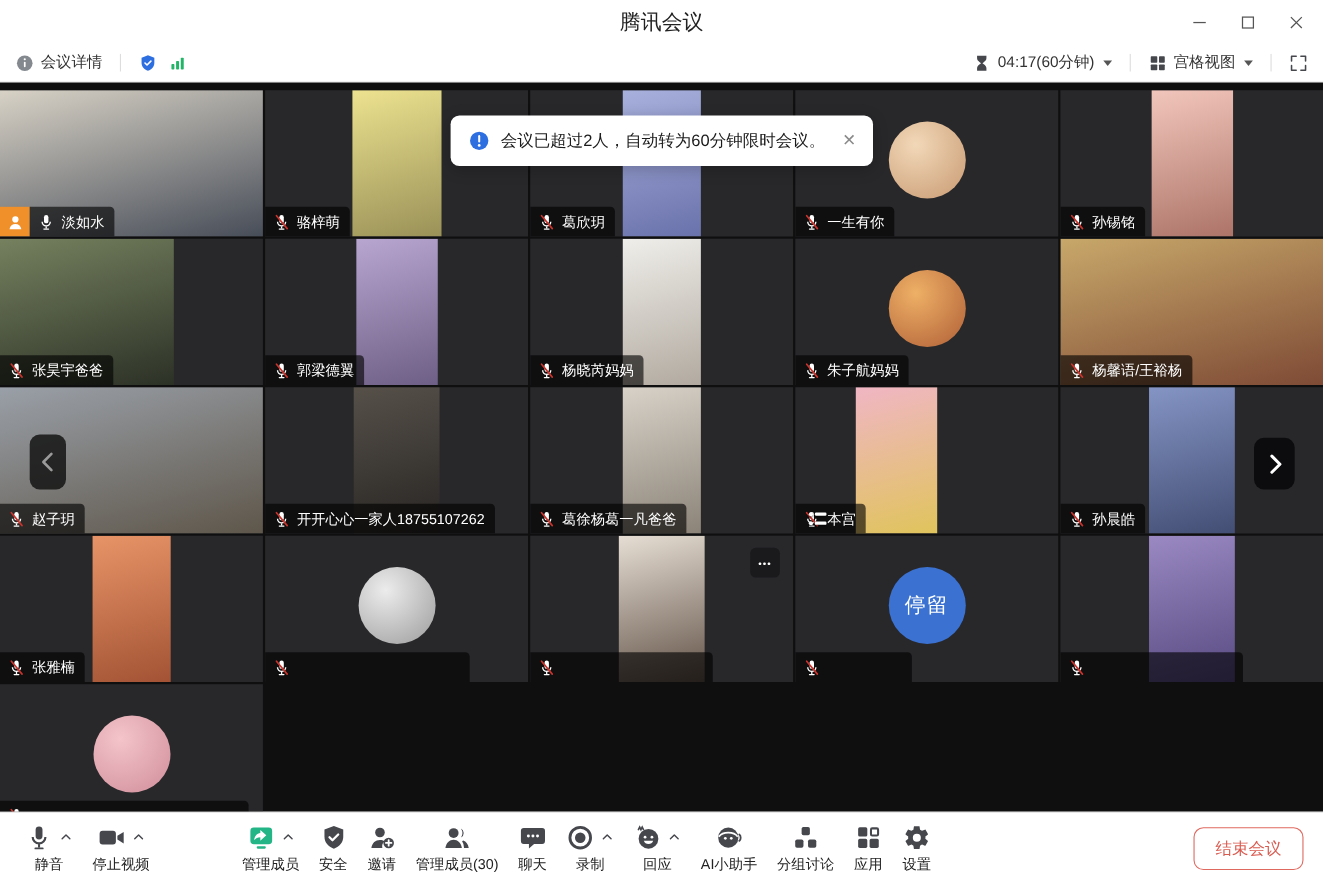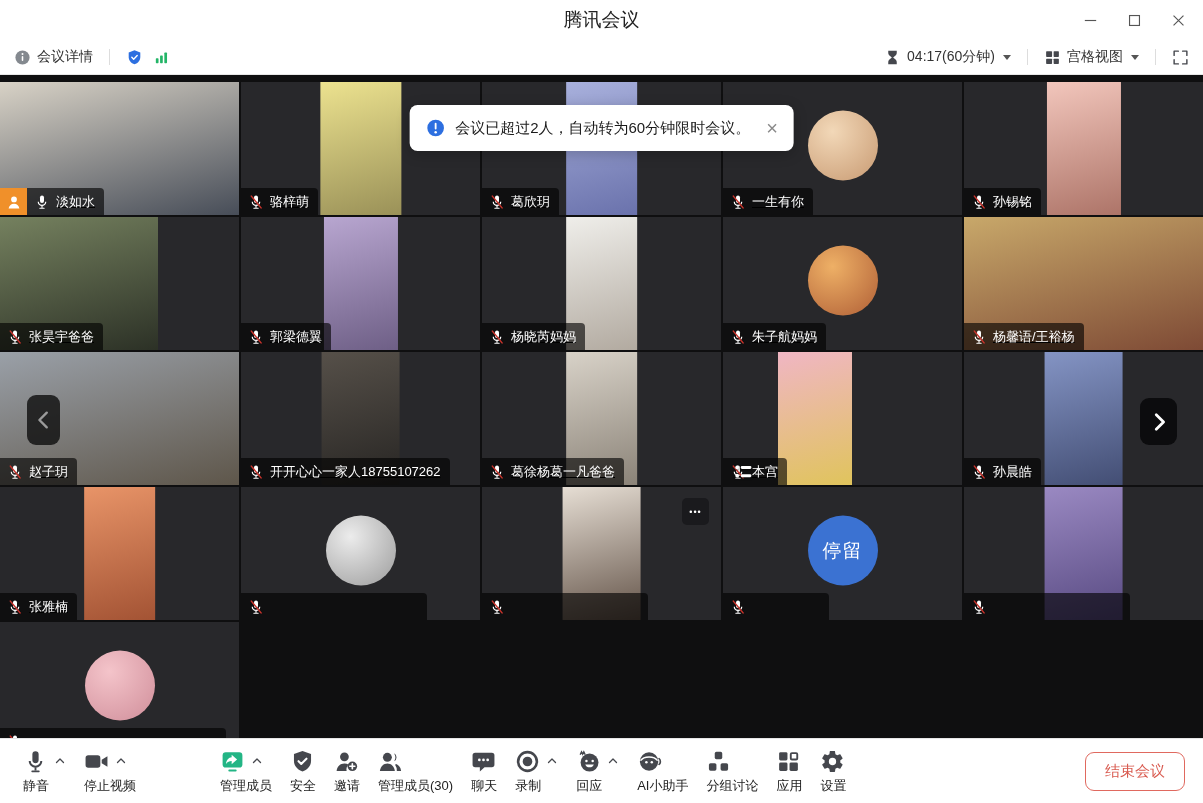--- a/index.html
+++ b/index.html
@@ -20,21 +20,21 @@
   .tb-divider{width:1px;height:16px;background:#ddd;margin:0 6px;}
   .caret{width:0;height:0;border-left:4.5px solid transparent;border-right:4.5px solid transparent;border-top:5.5px solid #555;margin-left:2px;}
   .icn{color:#45474d;}
 
   .stage{position:absolute;left:0;top:75px;width:1203px;height:663px;background:#0f0f10;overflow:hidden;}
   .grid{position:absolute;left:0;top:7px;display:grid;grid-template-columns:repeat(5,239px);grid-auto-rows:133px;gap:2px;}
   .tile{position:relative;background:#28282b;overflow:hidden;}
   .video{position:absolute;top:0;height:100%;}
   .avatar{position:absolute;left:50%;top:50%;transform:translate(-50%,-55%);width:70px;height:70px;border-radius:50%;}
   .avatar-text{display:flex;align-items:center;justify-content:center;color:#fff;font-size:19px;letter-spacing:1px;text-align:center;}
-  .name-tag{position:absolute;left:0;bottom:0;display:flex;align-items:flex-start;max-width:100%;z-index:2;text-decoration:underline;}
+  .name-tag{position:absolute;left:0;bottom:0;display:flex;align-items:flex-start;max-width:100%;z-index:2;}
   .host-chip{width:27px;height:27px;background:#F0902A;display:flex;align-items:center;justify-content:center;flex:none;}
   .host-chip svg{width:18px;height:18px;}
   .tag-body{display:flex;align-items:center;gap:6px;height:27px;background:rgba(0,0,0,0.62);
     padding:0 9px 0 7px;border-top-right-radius:4px;color:#fff;font-size:13px;white-space:nowrap;overflow:hidden;}
   .tag-mic{width:16px;height:16px;flex:none;display:inline-flex;}
   .tag-mic svg{width:16px;height:16px;}
   .overlay-list{position:absolute;left:10px;bottom:2px;width:22px;height:22px;z-index:3;filter:drop-shadow(0 1px 1px rgba(0,0,0,.6));}
   .more-btn{position:absolute;top:11px;right:12px;width:27px;height:27px;background:rgba(25,25,28,.92);border-radius:5px;
     display:flex;align-items:center;justify-content:center;color:#fff;font-size:15px;letter-spacing:1px;z-index:3;cursor:pointer;line-height:0;}
 
@@ -45,21 +45,21 @@
 
   .notice{position:absolute;left:50%;top:105px;transform:translateX(-50%);height:46px;background:#fff;border-radius:8px;
     box-shadow:0 3px 14px rgba(0,0,0,.22);display:flex;align-items:center;gap:10px;padding:0 16px;z-index:9;}
   .notice-text{font-size:15px;color:#1b1b1b;white-space:nowrap;}
   .notice-close{color:#8a8a8a;font-size:20px;cursor:pointer;margin-left:6px;line-height:1;}
   .i20{width:20px;height:20px;display:inline-flex;}
   .i20 svg{width:20px;height:20px;}
 
   .bottombar{position:absolute;left:0;top:738px;width:1203px;height:65px;background:#fff;border-top:1px solid #e6e6e6;
     display:flex;align-items:center;padding:0 14px;box-sizing:border-box;z-index:10;}
-  .bb-item{display:flex;flex-direction:column;align-items:flex-start;justify-content:center;padding:0 9px;cursor:pointer;color:#45474d;}
+  .bb-item{display:flex;flex-direction:column;align-items:center;justify-content:center;padding:0 9px;cursor:pointer;color:#45474d;}
   .bb-iconrow{display:flex;align-items:center;height:28px;}
   .bb-icon{width:25px;height:25px;display:inline-flex;}
   .bb-icon svg{width:25px;height:25px;}
   .bb-chev{width:12px;height:12px;margin-left:6px;display:inline-flex;}
   .bb-chev svg{width:12px;height:12px;}
   .bb-label{font-size:13px;color:#222;margin-top:2px;white-space:nowrap;}
   .bb-item.spacer{margin-right:66px;}
   .end-btn{margin-left:auto;margin-right:4px;border:1px solid #E0695F;color:#D95B50;background:#fff;border-radius:9px;
     font-size:15px;padding:9px 19px;cursor:pointer;font-family:inherit;}
 </style>

